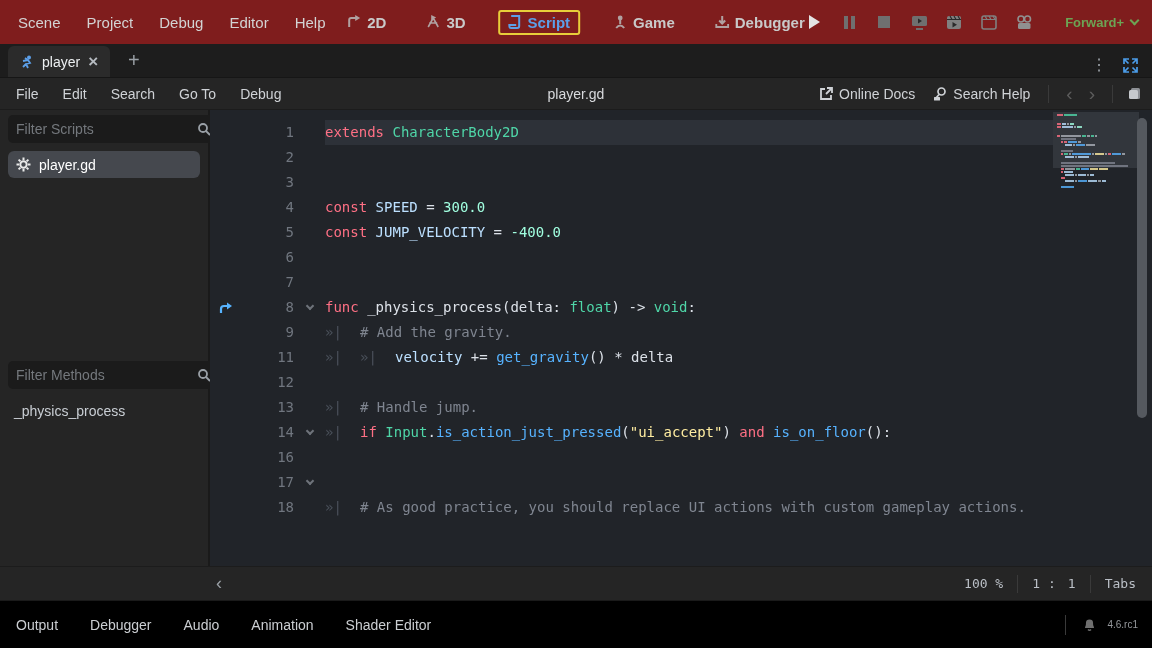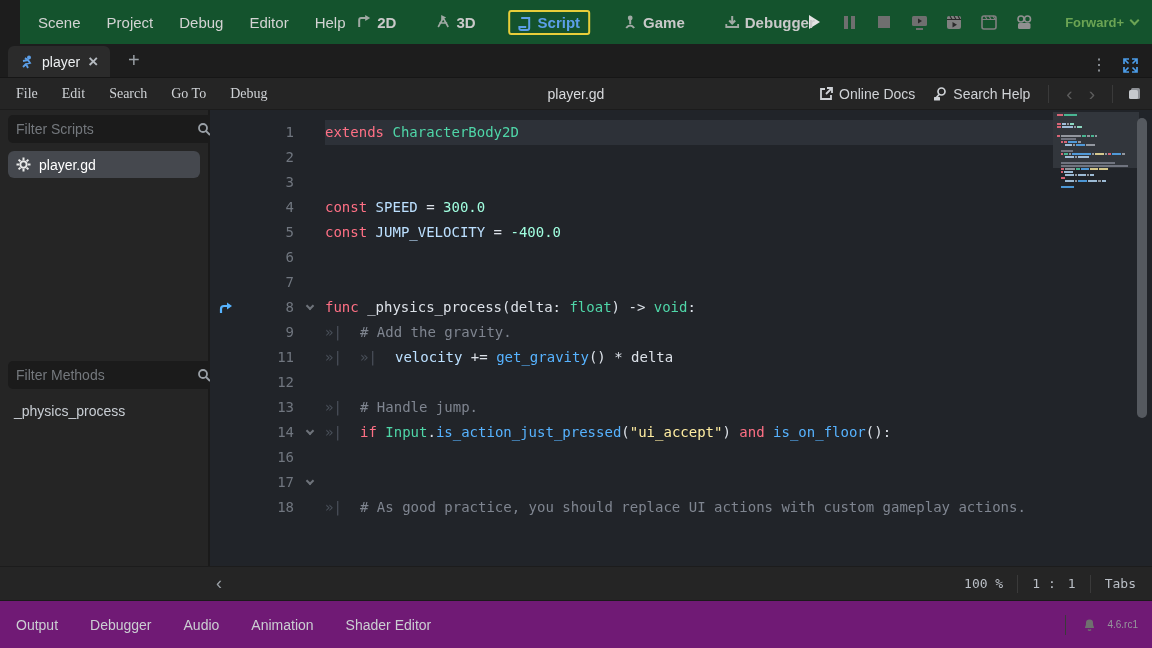--- a/index.html
+++ b/index.html
@@ -1,27 +1,27 @@
 <!DOCTYPE html>
 <html><head>
 <meta charset="utf-8">
 <style>
   * { margin:0; padding:0; box-sizing:border-box; }
   html,body { width:1152px; height:648px; background:#1d1d1d; overflow:hidden;
     font-family:"Liberation Sans", sans-serif; }
   .app { width:1152px; height:648px; display:flex; flex-direction:column; color:#d6d8da; }
 
   
-  .topbar { height:44px; background:#14532d; display:flex; align-items:center; position:relative; flex:none; padding:0 10px;margin-left:20px; }
+  .topbar { height:44px; background:#7f1d1d; display:flex; align-items:center; position:relative; flex:none; padding:0 10px; }
   .top-menus { display:flex; gap:26px; padding-left:8px; font-size:15px; color:#d3d3d3; }
   .top-menus span { cursor:default; }
   .workspaces { position:absolute; left:50%; transform:translateX(-50%); display:flex; align-items:center; gap:26px; }
   .ws { display:flex; align-items:center; gap:6px; font-size:15px; font-weight:bold; color:#c9c9c9; padding:3px 7px; border-radius:3px; }
   .ws svg { opacity:.85; }
-  .ws.active { border:2px solid #e8ce3a; color:#5c9fe8; padding:2px 8px;align-items:flex-end; }
+  .ws.active { border:2px solid #e8ce3a; color:#5c9fe8; padding:2px 8px; }
   .ws.active svg { opacity:1; }
   .top-right { margin-left:auto; display:flex; align-items:center; gap:14px; }
   .playback { display:flex; align-items:center; gap:17px; margin-right:18px; }
   .pb { width:18px; height:18px; display:flex; align-items:center; justify-content:center; }
   .tri-play { width:0; height:0; border-left:11px solid #e4e4e4; border-top:7px solid transparent; border-bottom:7px solid transparent; }
   .pause-bars { display:flex; gap:3px; }
   .pause-bars i { width:4px; height:13px; background:#6f6f6f; }
   .stop-sq { width:12px; height:12px; background:#6f6f6f; }
   .renderer { display:flex; align-items:center; gap:7px; color:#6ca454; font-weight:bold; font-size:13px; padding-right:4px; }
   .chev-down { width:7px; height:7px; border-right:2px solid #6ca454; border-bottom:2px solid #6ca454; transform:rotate(45deg); margin-top:-3px; }
@@ -29,21 +29,21 @@
   
   .tabstrip { height:34px; background:#1d1d1d; display:flex; align-items:flex-end; flex:none; border-bottom:1px solid #161616; }
   .stab { height:31px; background:#2b2b2b; border-radius:6px 6px 0 0; display:flex; align-items:center; gap:8px; padding:0 12px 0 12px; margin-left:8px; font-size:14px; color:#eceff1; }
   .stab .close { color:#b6bbc1; font-size:17px; font-weight:bold; line-height:1; cursor:default; }
   .newtab { color:#9aa0a6; font-size:20px; margin-left:18px; padding-bottom:5px; }
   .tabstrip-right { margin-left:auto; display:flex; align-items:center; gap:16px; padding:0 14px 4px 0; }
   .kebab { color:#9aa0a6; font-size:16px; letter-spacing:0; line-height:1; }
 
   
   .menubar { height:32px; background:#252525; display:flex; align-items:center; position:relative; flex:none; font-size:14px; border-bottom:1px solid #1c1c1c; }
-  .mb-menus { display:flex; gap:24px; padding-left:16px; color:#cfd2d6;font-family:Liberation Serif, serif; }
+  .mb-menus { display:flex; gap:24px; padding-left:16px; color:#cfd2d6; }
   .mb-title { position:absolute; left:50%; transform:translateX(-50%); color:#d8dadd; }
   .mb-right { margin-left:auto; display:flex; align-items:center; gap:10px; padding-right:10px; color:#cfd2d6; }
   .mb-btn { display:flex; align-items:center; gap:6px; padding:2px 4px; }
   .mb-sep { width:1px; height:18px; background:#3a3a3a; margin:0 4px; }
   .hist { color:#5d5d5d; font-size:19px; line-height:1; padding:0 3px; }
 
   
   .main { flex:1; display:flex; min-height:0; }
   .sidebar { width:210px; background:#252525; border-right:2px solid #1a1a1a; padding:5px 8px; display:flex; flex-direction:column; flex:none; }
   .filter-row { display:flex; align-items:center; gap:6px; }
@@ -79,21 +79,21 @@
 
   
   .statusbar { height:34px; background:#252525; border-top:1px solid #1c1c1c; display:flex; align-items:center; flex:none; font-family:"DejaVu Sans Mono", monospace; font-size:13px; color:#babfc6; }
   .collapse-arrow { margin-left:216px; color:#9aa0a6; font-size:18px; font-family:"Liberation Sans",sans-serif; }
   .sb-right { margin-left:auto; display:flex; align-items:center; padding-right:14px; }
   .sb-sep { width:1px; height:18px; background:#3a3a3a; margin:0 12px; }
   .sb-item { padding:0 2px; }
   .sb-colon { padding:0 10px 0 6px; }
 
   
-  .bottombar { height:48px; background:#701a75; border-top:1px solid #1a1a1a; display:flex; align-items:center; flex:none; font-size:14px; }
+  .bottombar { height:48px; background:#000000; border-top:1px solid #1a1a1a; display:flex; align-items:center; flex:none; font-size:14px; }
   .bb-tabs { display:flex; gap:8px; padding-left:4px; }
   .bb-tab { color:#cbced2; padding:6px 12px; border-radius:4px; }
   .bb-right { margin-left:auto; display:flex; align-items:center; gap:10px; padding-right:14px; }
   .bb-sep { width:1px; height:20px; background:#3a3a3a; margin-right:6px; }
   .version { color:#95989c; font-size:10px; }
 
   svg { display:block; }
 </style>
 </head>
 <body>

